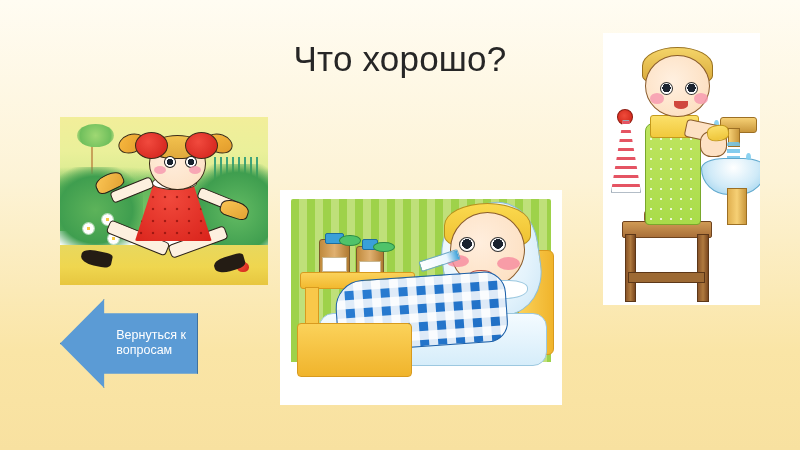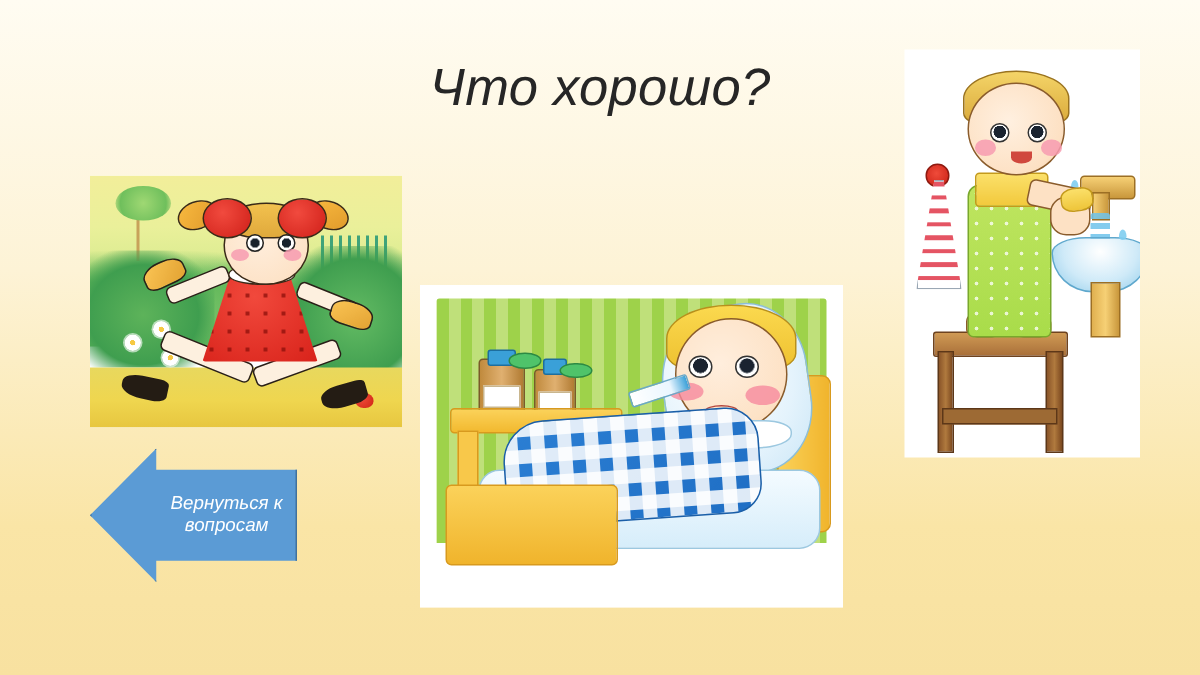--- a/index.html
+++ b/index.html
@@ -11,21 +11,20 @@
     height: 450px;
     overflow: hidden;
     font-family: "Liberation Sans", sans-serif;
   }
   #slide {
     position: relative;
     width: 800px;
     height: 450px;
     background: linear-gradient(to bottom, #fffcf2 0%, #fdf3d6 40%, #fae5a6 78%, #f8e1a0 100%);
     overflow: hidden;
-    font-style: italic;
   }
 
   
   #slide-title {
     position: absolute;
     left: 0;
     top: 38px;
     width: 800px;
     text-align: center;
     font-size: 35px;
@@ -485,21 +484,20 @@
   }
   #back-button .arrow-label {
     position: absolute;
     left: 32%;
     top: 16%;
     width: 68%;
     height: 68%;
     display: flex;
     align-items: center;
     justify-content: center;
-    text-align: center;
     color: #ffffff;
     font-size: 12.5px;
     line-height: 15px;
     padding: 14px 3px;
     box-sizing: border-box;
     white-space: pre-line;
     pointer-events: none;
   }
 </style>
 </head>

